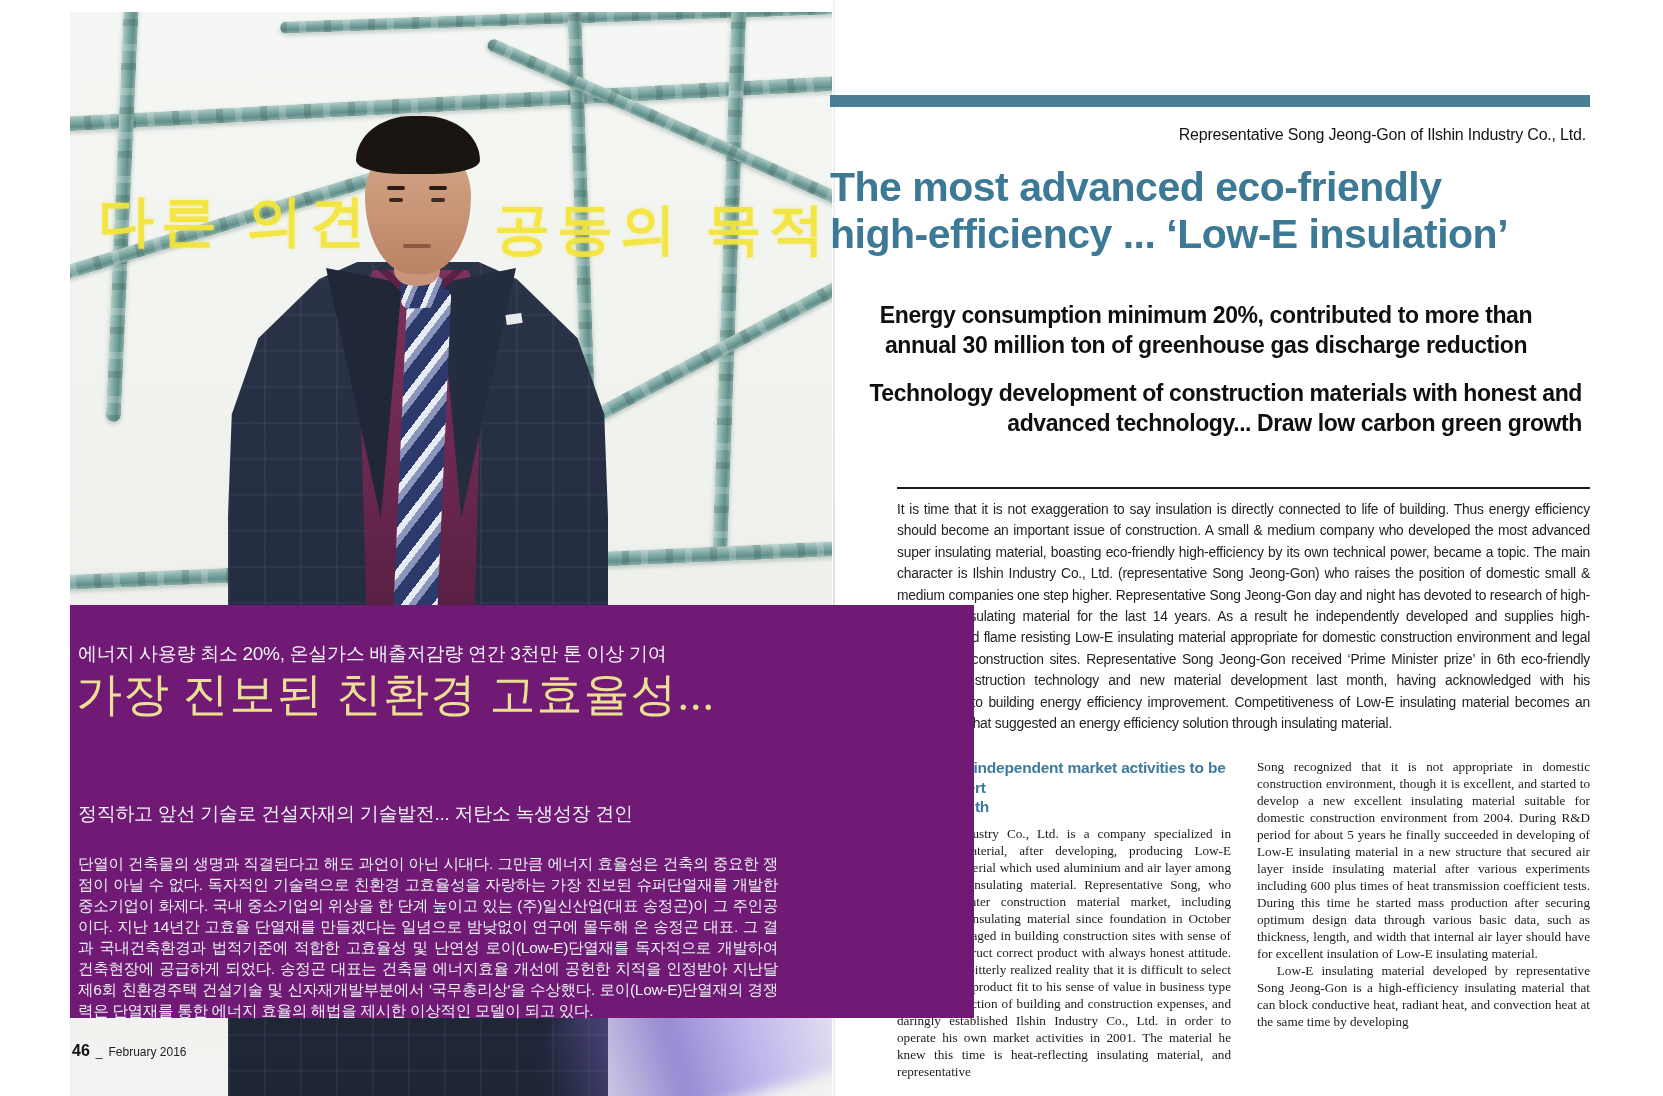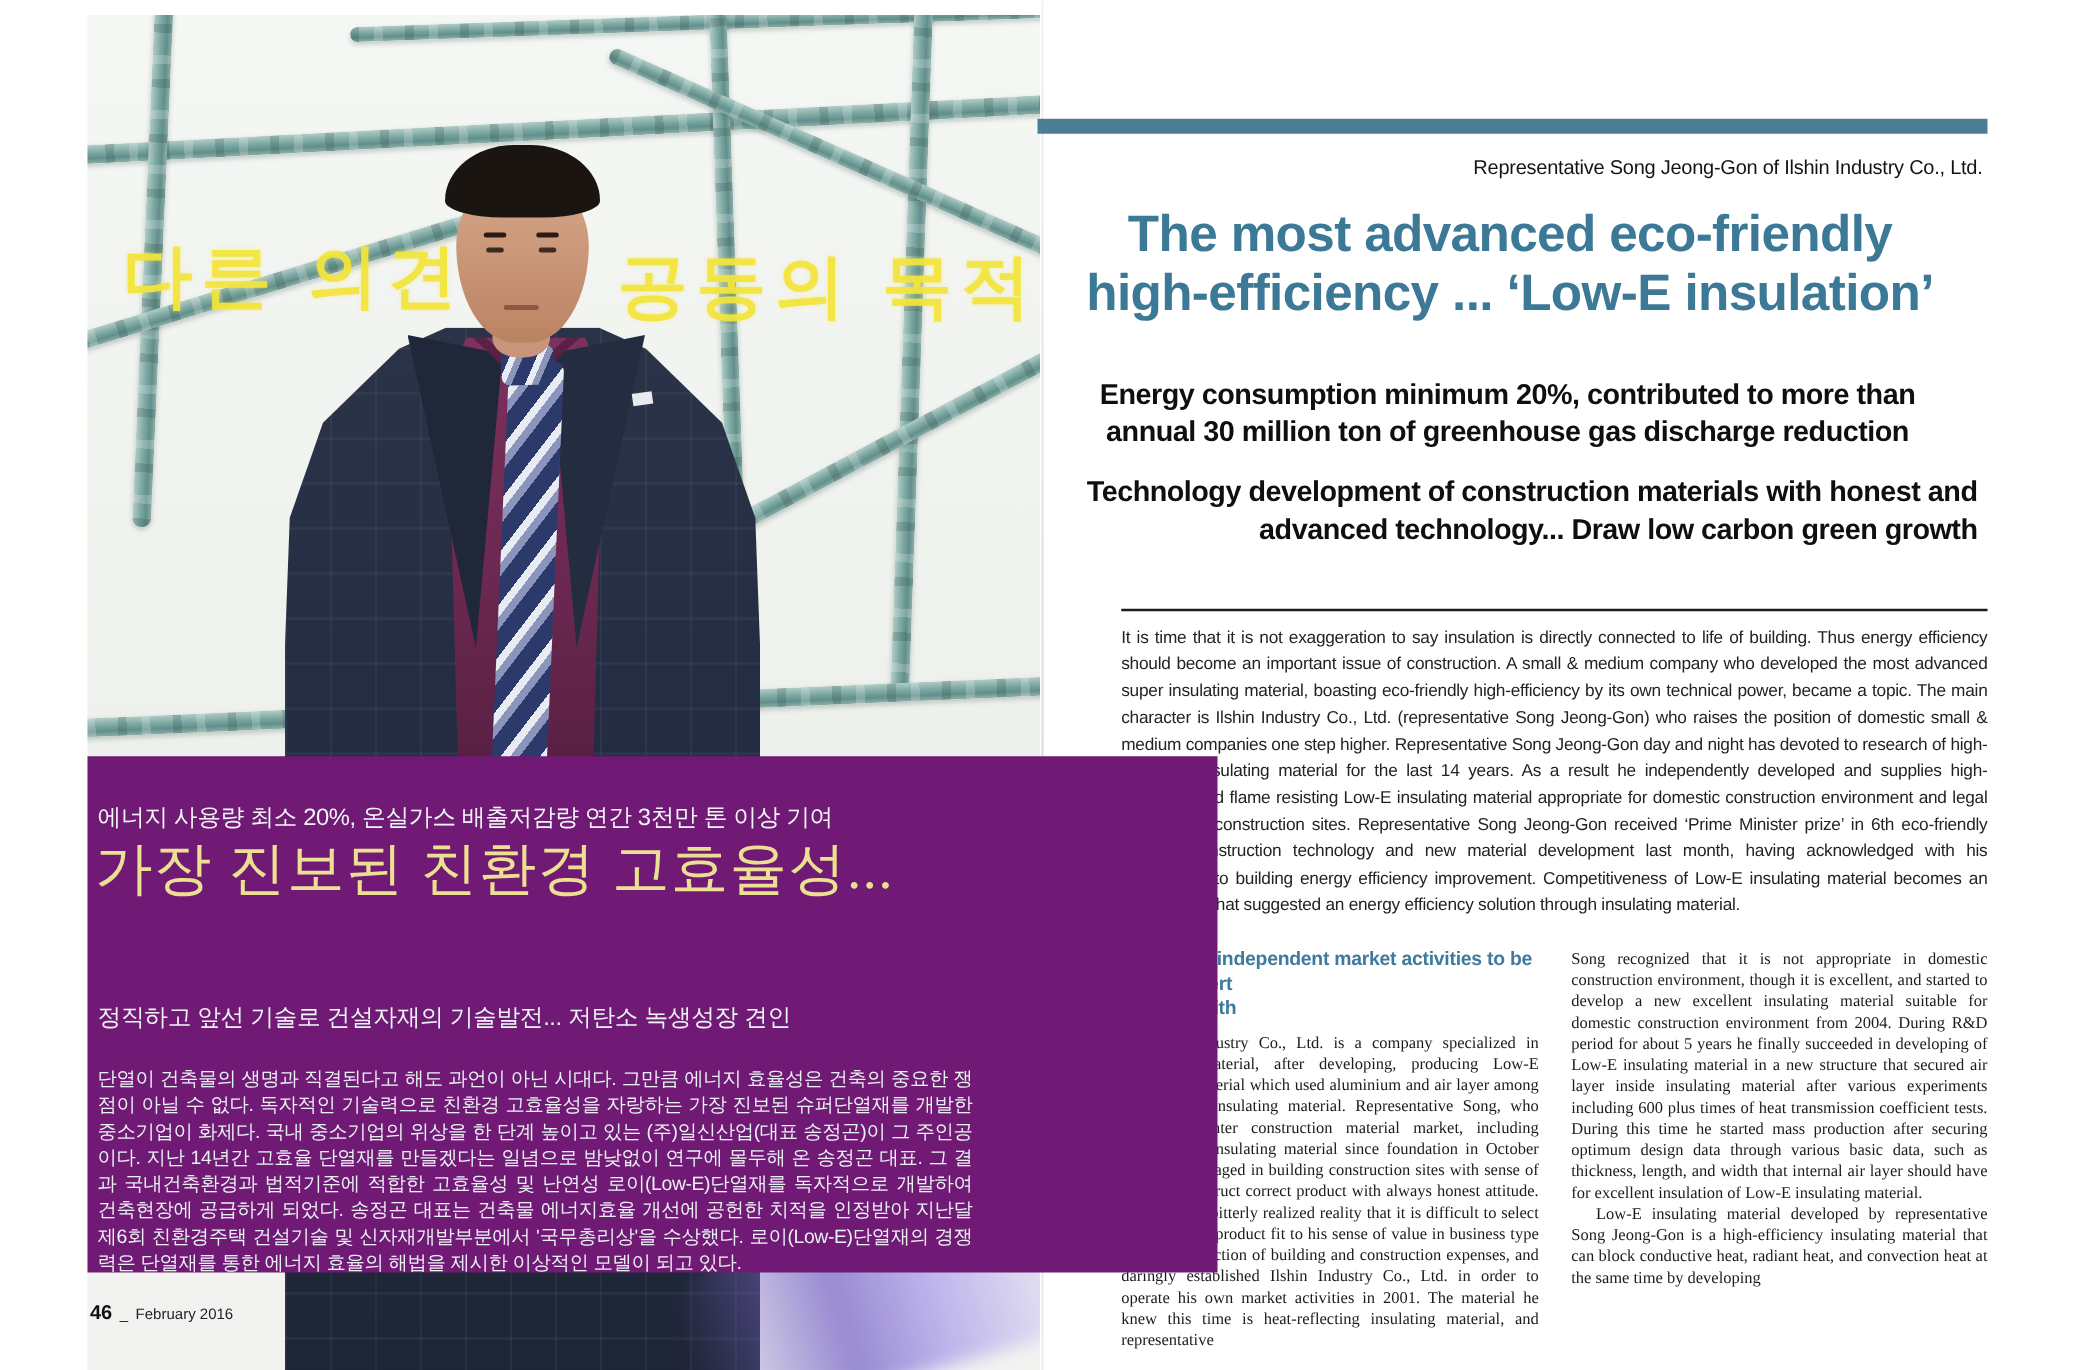--- a/index.html
+++ b/index.html
@@ -80,21 +80,21 @@
 
   
   .gutter { position:absolute; left:833px; top:0; width:2px; height:1096px;
             background:linear-gradient(180deg,#f4f4f4,#dedede 60%,#efefef); }
 
   
   .rp { position:absolute; left:830px; top:0; width:760px; height:1080px; }
   .rp-bar { position:absolute; left:0; top:95px; width:760px; height:12px; background:#4b7e94; }
   .rp-byline { position:absolute; left:0; top:126px; width:756px; text-align:right;
                font-size:16px; color:#141414; letter-spacing:-0.2px; }
-  .rp-headline { position:absolute; left:0; top:164px; width:756px; text-align:center;
+  .rp-headline { position:absolute; left:0; top:164px; width:756px; text-align:left;
                  font-size:41px; line-height:47px; font-weight:bold; color:#3c7996; letter-spacing:-0.5px; }
   .rp-deck1 { position:absolute; left:0; top:300px; width:752px; text-align:center;
               font-size:23px; line-height:30px; font-weight:bold; color:#0f0f0f; letter-spacing:-0.4px; }
   .rp-deck2 { position:absolute; left:0; top:378px; width:752px; text-align:right;
               font-size:23px; line-height:30px; font-weight:bold; color:#0f0f0f; letter-spacing:-0.4px; }
   .rp-rule { position:absolute; left:67px; top:487px; width:693px; height:2px; background:#1b1b1b; }
   .rp-intro { position:absolute; left:67px; top:499px; width:693px; text-align:justify;
               font-size:13.8px; line-height:21.4px; color:#232320; letter-spacing:-0.2px; }
   .rp-cols { position:absolute; left:67px; top:758px; width:693px; display:flex; gap:26px; }
   .col { width:334px; }

